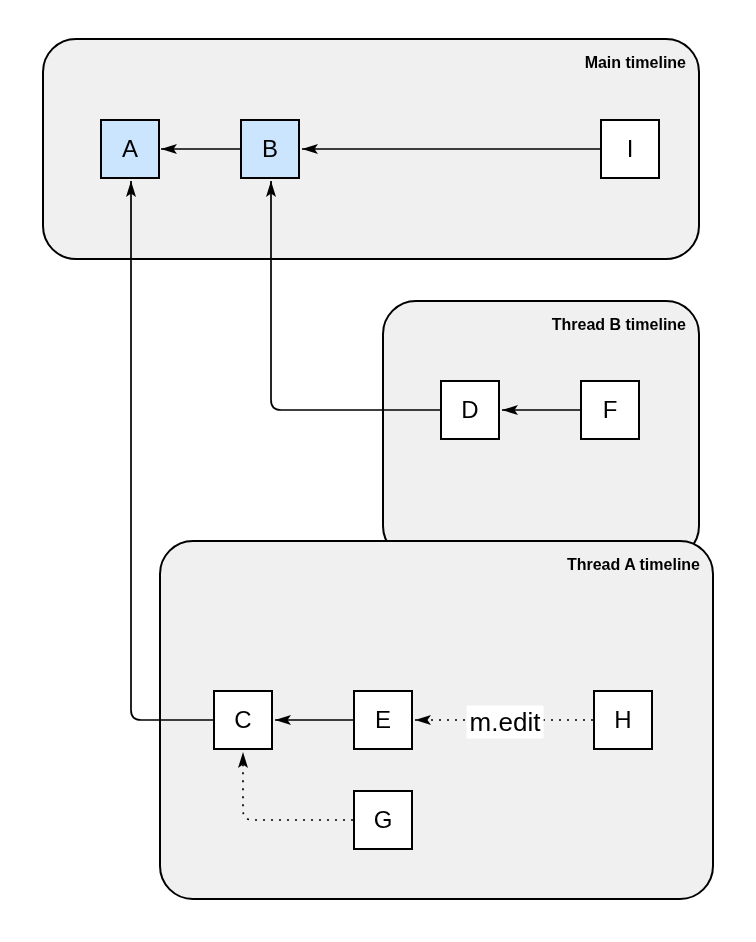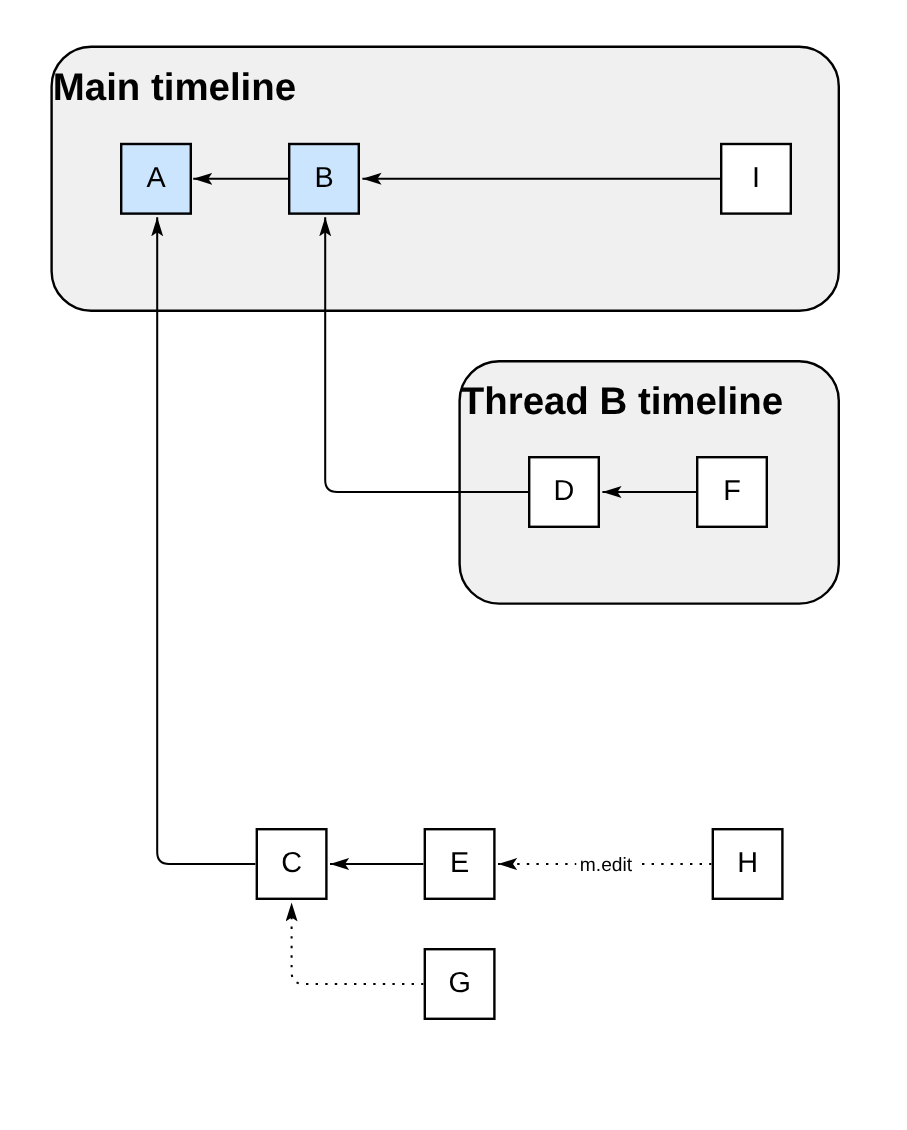--- a/index.html
+++ b/index.html
@@ -20,28 +20,28 @@
     box-sizing: border-box;
     background: #f0f0f0;
     border: 2px solid #000000;
     border-radius: 34px;
   }
   .group-title {
     position: absolute;
     top: 14px;
     left: 0;
     right: 12px;
-    text-align: left;
+    text-align: right;
     font-weight: bold;
-    font-size: 32px;
+    font-size: 16px;
     color: #000000;
     letter-spacing: 0px;
   }
   #group-main    { left: 42px;  top: 38px;  width: 658px; height: 222px; }
-  #group-threadB { left: 382px; top: 300px; width: 318px; height: 204px; padding-left: 40px; }
+  #group-threadB { left: 382px; top: 300px; width: 318px; height: 260px; padding-left: 40px; }
   #group-threadA { left: 159px; top: 540px; width: 555px; height: 360px; }
 
   .edges {
     position: absolute;
     left: 0; top: 0;
     width: 756px;
     height: 942px;
     pointer-events: none;
   }
   .edge {
@@ -76,40 +76,43 @@
   #node-C { left: 213px; top: 690px; }
   #node-E { left: 353px; top: 690px; }
   #node-H { left: 593px; top: 690px; }
   #node-G { left: 353px; top: 790px; }
 
   .edge-label {
     position: absolute;
     transform: translate(-50%, -50%);
     background: #ffffff;
     color: #000000;
-    font-size: 16px;
+    font-size: 26px;
     padding: 1px 3px;
     white-space: nowrap;
   }
   #label-medit     { left: 505px; top: 722px; }
   #label-mreaction { left: 276px; top: 852px; }
 </style>
 </head>
 <body>
 
 <div class="canvas">
 
   <div class="group" id="group-main">
     <div class="group-title">Main timeline</div>
   </div>
 
   <div class="group" id="group-threadB">
     <div class="group-title">Thread B timeline</div>
   </div>
 
+  <div class="group" id="group-threadA">
+    <div class="group-title">Thread A timeline</div>
+  </div>
 
   <svg class="edges" viewBox="0 0 756 942" xmlns="http://www.w3.org/2000/svg">
     <defs>
       <marker id="arrow" markerUnits="userSpaceOnUse" markerWidth="17" markerHeight="12" refX="16" refY="5" orient="auto">
         <path d="M 0 0 L 16 5 L 0 10 L 3.5 5 Z" fill="#000000"></path>
       </marker>
     </defs>
 
     <path class="edge" d="M 240 149 L 161 149" marker-end="url(#arrow)"></path>
     <path class="edge" d="M 600 149 L 302 149" marker-end="url(#arrow)"></path>

